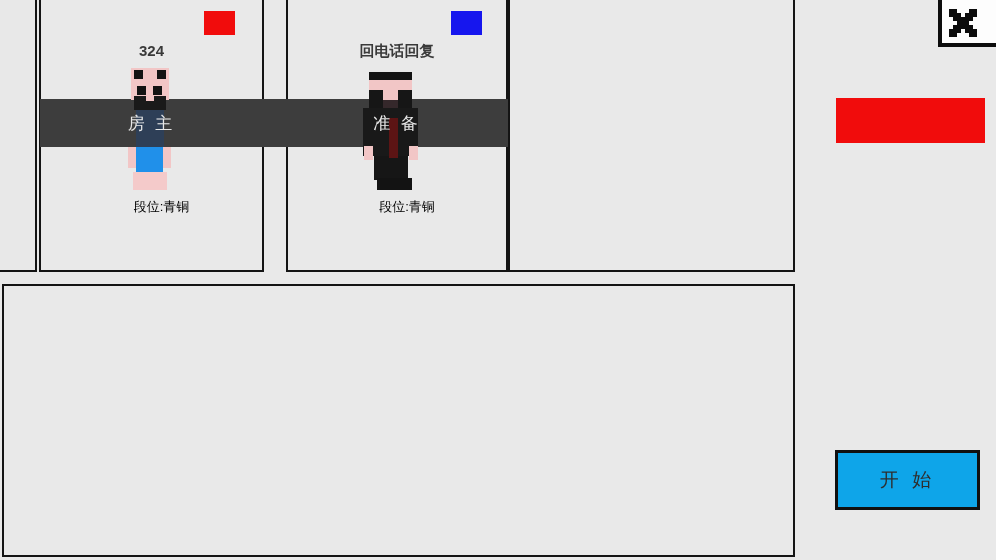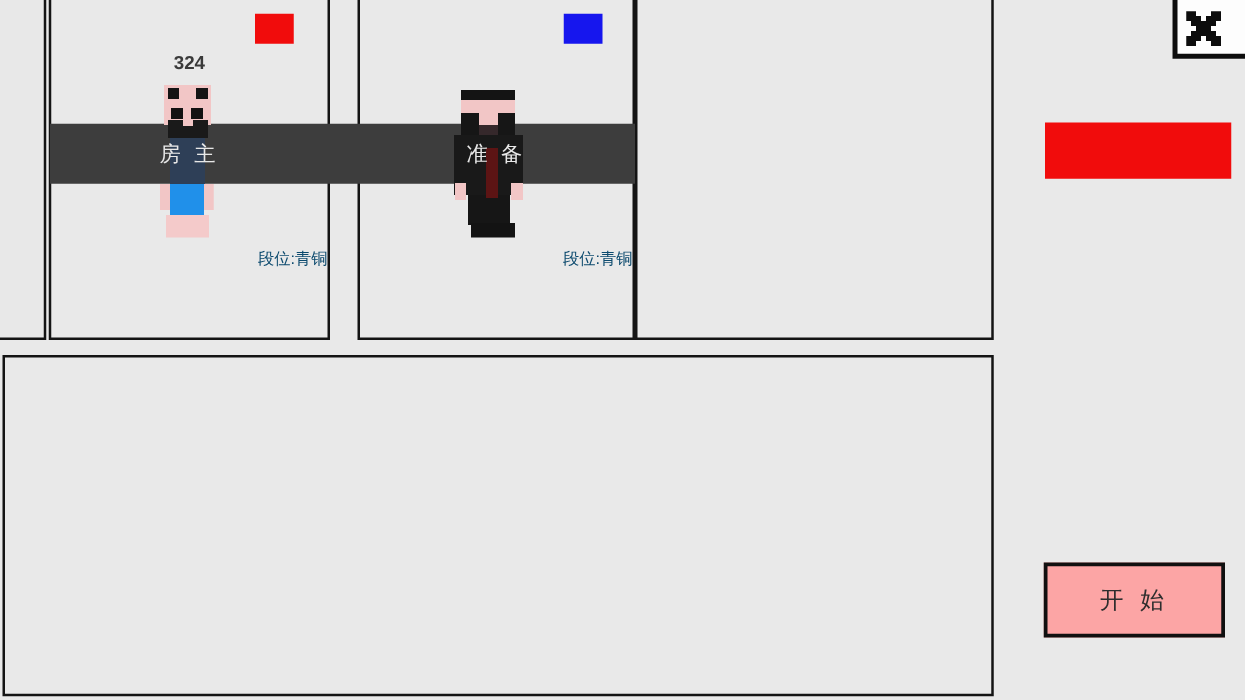--- a/index.html
+++ b/index.html
@@ -7,55 +7,56 @@
 
   
   .slot{position:absolute;top:-10px;height:282px;background:#e9e9e9;border:2px solid #141414;box-sizing:border-box;z-index:1;}
   .slot-partial{left:-40px;width:77px;background:#e8e8e8;}
   .slot-1{left:39px;width:225px;}
   .slot-2{left:286px;width:222px;}
   .slot-3{left:508px;width:287px;}
 
   .player-name{position:absolute;top:50px;left:0;width:100%;text-align:center;font-size:15px;color:#3a3a3a;font-weight:bold;}
   .team-swatch{position:absolute;top:19px;left:163px;width:31px;height:24px;background:#f10c0c;}
-  .player-rank{position:absolute;top:206px;left:0;width:100%;text-align:right;font-size:13px;color:#0c4a6e;}
+  .player-rank{position:absolute;top:206px;left:10px;width:100%;text-align:center;font-size:13px;color:#000000;}
 
   
   .status-band{position:absolute;left:40px;top:99px;width:468px;height:48px;background:#3d3d3d;z-index:2;}
   .band-label{position:absolute;top:112px;height:24px;text-align:center;font-size:17px;letter-spacing:3px;color:#e8e8e8;z-index:4;}
   .band-label.owner{left:39px;width:225px;}
   .band-label.ready{left:286px;width:222px;}
 
   
   .sprite{position:absolute;z-index:3;}
   .sprite-1{left:128px;top:68px;}
   .sprite-2{left:363px;top:72px;}
 
   
   .chat-box{position:absolute;left:2px;top:284px;width:793px;height:273px;background:#e9e9e9;border:2px solid #141414;box-sizing:border-box;z-index:1;}
 
   
   .close-btn{position:absolute;left:938px;top:-8px;width:66px;height:55px;background:#fdfdfd;border:4px solid #0d0d0d;box-sizing:border-box;display:flex;align-items:flex-end;justify-content:flex-start;padding:0 0 6px 7px;cursor:pointer;z-index:5;}
   .red-banner{position:absolute;left:836px;top:98px;width:149px;height:45px;background:#f10c0c;z-index:1;}
-  .start-btn{position:absolute;left:835px;top:450px;width:145px;height:60px;background:#fca5a5;border:3px solid #101010;box-sizing:border-box;display:flex;align-items:center;justify-content:center;font-size:19px;letter-spacing:4px;color:#2e2e2e;cursor:pointer;z-index:1;}
+  .start-btn{position:absolute;left:835px;top:450px;width:145px;height:60px;background:#0ea5e9;border:3px solid #101010;box-sizing:border-box;display:flex;align-items:center;justify-content:center;font-size:19px;letter-spacing:4px;color:#2e2e2e;cursor:pointer;z-index:1;}
 </style>
 </head>
 <body>
 
 <div class="stage">
 
   <div class="slot slot-partial"></div>
 
   <div class="slot slot-1">
     <div class="player-name">324</div>
     <div class="team-swatch" style="background: rgb(241, 12, 12);"></div>
     <div class="player-rank">段位:青铜</div>
   </div>
 
   <div class="slot slot-2">
+    <div class="player-name">回电话回复</div>
     <div class="team-swatch" style="background: rgb(22, 22, 238);"></div>
     <div class="player-rank">段位:青铜</div>
   </div>
 
   <div class="slot slot-3"></div>
 
   <div class="status-band" style="background: rgb(61, 61, 61);"></div>
   <div class="band-label ready">准 备</div>
   <div class="band-label owner">房 主</div>
 

